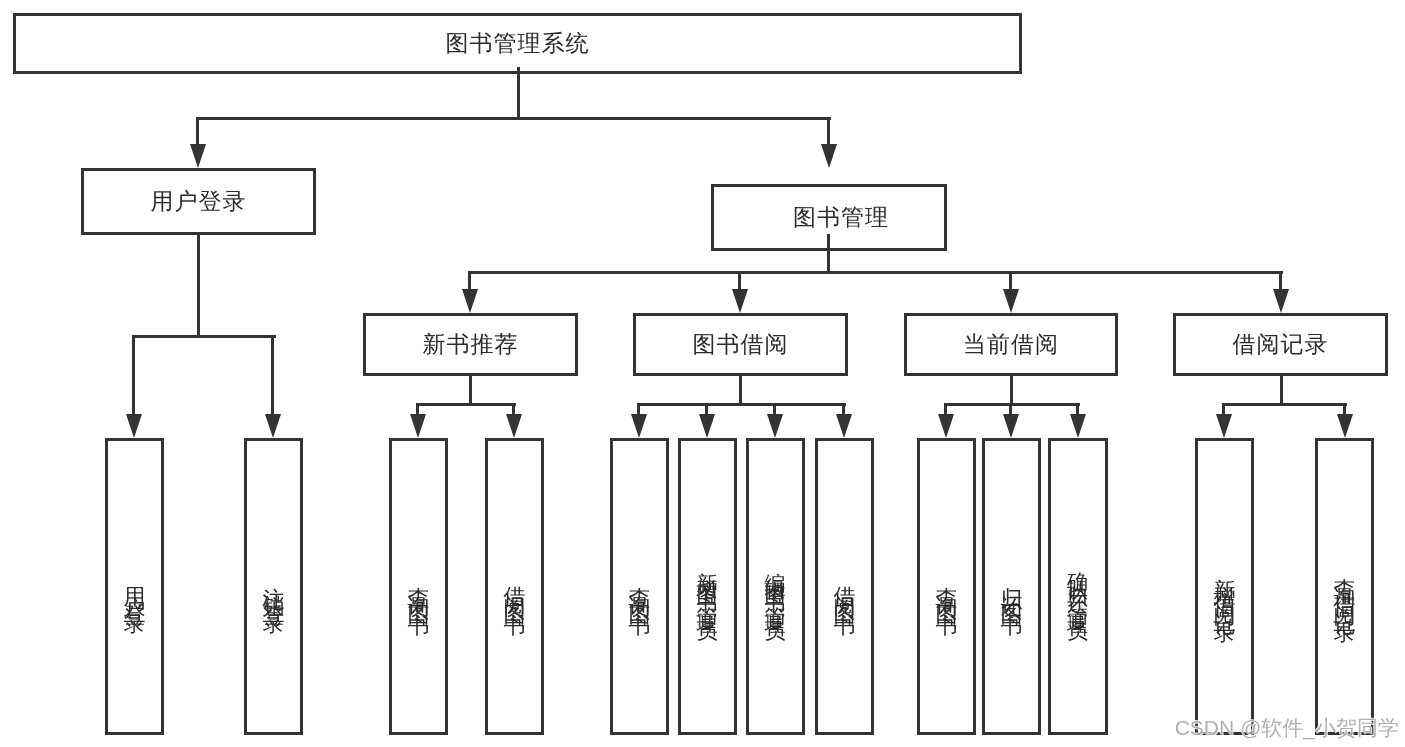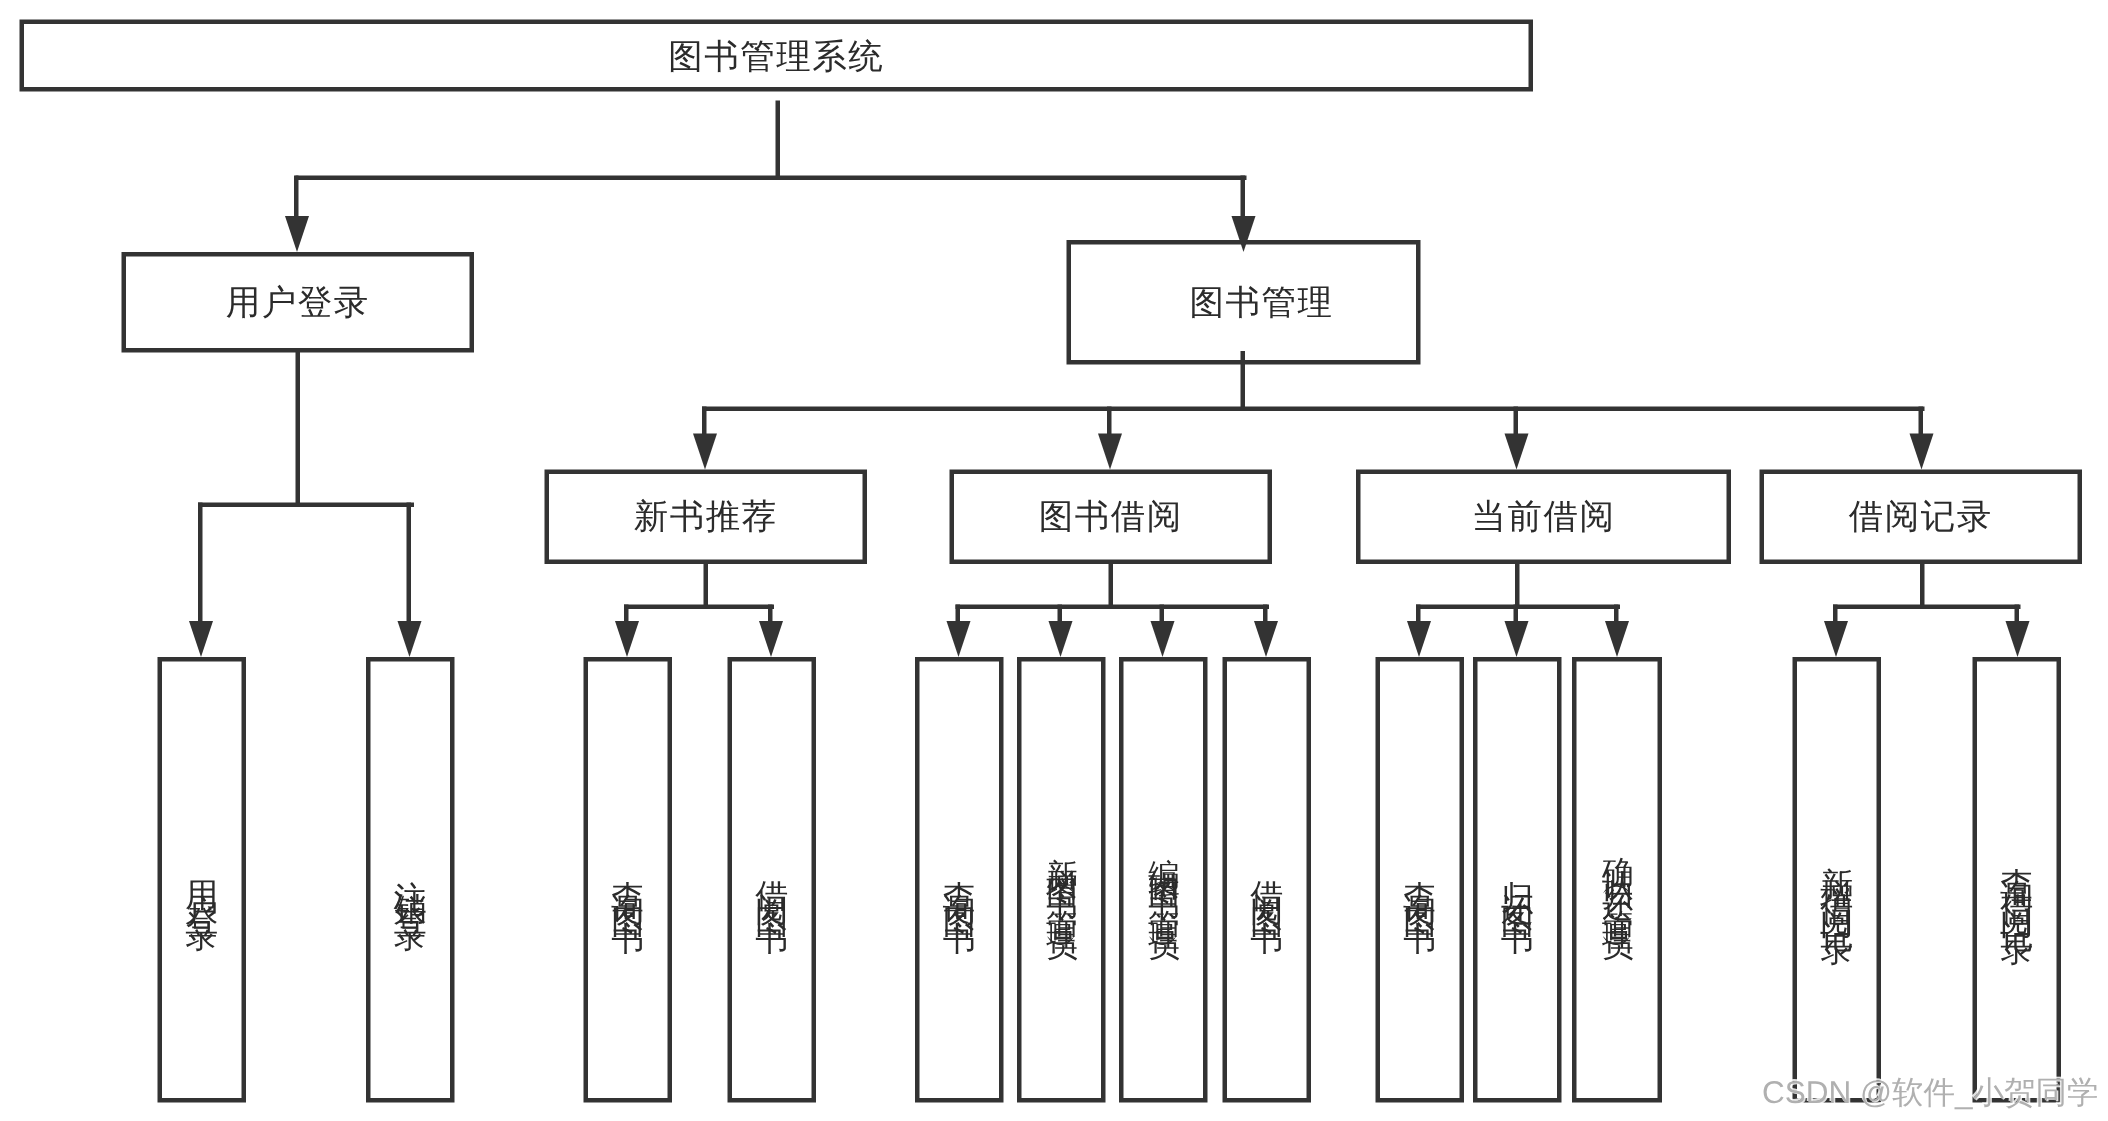--- a/index.html
+++ b/index.html
@@ -31,38 +31,38 @@
   .watermark{
     position:absolute;right:6px;bottom:5px;font-size:21px;color:#b0b0b0;white-space:nowrap;
     text-shadow:1px 1px 0 rgba(255,255,255,.85),-1px -1px 0 rgba(255,255,255,.85);
   }
 </style>
 </head>
 <body>
 
 <div class="canvas">
 
-  <div class="box" style="left:13px;top:13px;width:1009px;height:48px;">
+  <div class="box" style="left:13px;top:13px;width:1009px;height:61px;">
     <span class="hlabel">图书管理系统</span>
   </div>
 
   <div class="box" style="left:81px;top:168px;width:235px;height:67px;">
     <span class="hlabel">用户登录</span>
   </div>
-  <div class="box" style="left:711px;top:160px;width:236px;height:83px;padding-left:24px;">
+  <div class="box" style="left:711px;top:184px;width:236px;height:67px;padding-left:24px;">
     <span class="hlabel">图书管理</span>
   </div>
 
   <div class="box" style="left:633px;top:313px;width:215px;height:63px;">
     <span class="hlabel">图书借阅</span>
   </div>
   <div class="box" style="left:363px;top:313px;width:215px;height:63px;">
     <span class="hlabel">新书推荐</span>
   </div>
-  <div class="box" style="left:904px;top:313px;width:250px;height:63px;">
+  <div class="box" style="left:904px;top:313px;width:214px;height:63px;">
     <span class="hlabel">当前借阅</span>
   </div>
   <div class="box" style="left:1173px;top:313px;width:215px;height:63px;">
     <span class="hlabel">借阅记录</span>
   </div>
 
   <div class="box leaf" style="left:105px;top:438px;width:59px;height:297px;">
     <span class="vlabel">用户登录</span>
   </div>
   <div class="box leaf" style="left:244px;top:438px;width:59px;height:297px;">

